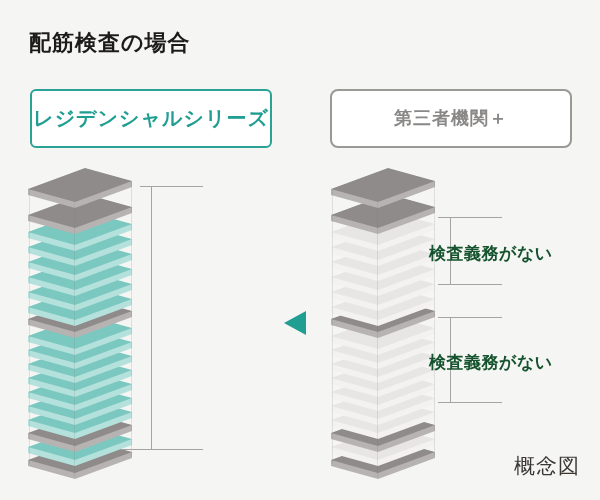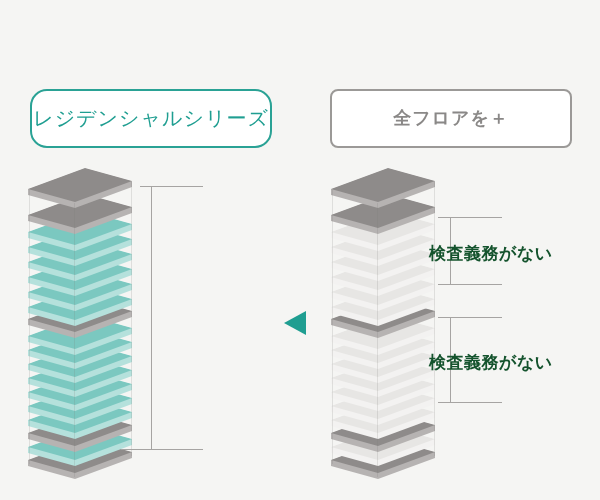--- a/index.html
+++ b/index.html
@@ -19,22 +19,22 @@
     letter-spacing:1px;
   }
   .badge{
     position:absolute;top:89px;width:238px;height:55px;
     background:#ffffff;
     display:flex;align-items:center;justify-content:center;
     text-align:center;
   }
   .badge-left{
     left:30px;
-    border:2px solid #2aa295;border-radius:17px;
-    color:#1f9e91;font-size:20px;font-weight:400;
+    border:2px solid #2aa295;border-radius:6px;
+    color:#1f9e91;font-size:20px;font-weight:700;
     letter-spacing:1px;
   }
   .badge-right{
     left:330px;
     border:2px solid #9b9997;border-radius:8px;
     color:#8a8887;font-size:18px;font-weight:700;
     line-height:25px;letter-spacing:1px;
   }
   .slab{
     position:absolute;width:104px;height:40px;
@@ -74,28 +74,29 @@
     position:absolute;left:514px;top:452px;
     font-size:21px;font-weight:500;color:#3b3834;
     letter-spacing:1px;
   }
 </style>
 </head>
 <body>
 
 <div class="page">
 
+  <div class="title">配筋検査の場合</div>
 
   <div class="badge badge-left">
     <span>レジデンシャルシリーズ</span>
   </div>
 
   <div class="badge badge-right">
     <span>
-      <span>全フロアを＋</span><br>
+      <span>第三者機関＋</span><br>
     </span>
   </div>
 
   <div>
       <div class="slab" style="left: 28px; top: 168px; z-index: 40; background: rgb(182, 179, 178);">
         <div class="slab-top" style="background: rgb(142, 139, 138);"></div>
       </div>
       <div class="slab" style="left: 28px; top: 194px; z-index: 39; background: rgb(182, 179, 178);">
         <div class="slab-top" style="background: rgb(142, 139, 138);"></div>
       </div>
@@ -228,14 +229,15 @@
   <div class="bracket-line" style="left:438px;top:217px;width:64px;height:1px;"></div>
   <div class="bracket-line" style="left:438px;top:284px;width:64px;height:1px;"></div>
 
   <div class="bracket-line" style="left:450px;top:317px;width:1px;height:85px;"></div>
   <div class="bracket-line" style="left:438px;top:317px;width:64px;height:1px;"></div>
   <div class="bracket-line" style="left:438px;top:402px;width:64px;height:1px;"></div>
 
   <div class="no-inspect-label label-1">検査義務がない</div>
   <div class="no-inspect-label label-2">検査義務がない</div>
 
+  <div class="footnote">概念図</div>
 
 </div>
 
 </body></html>

